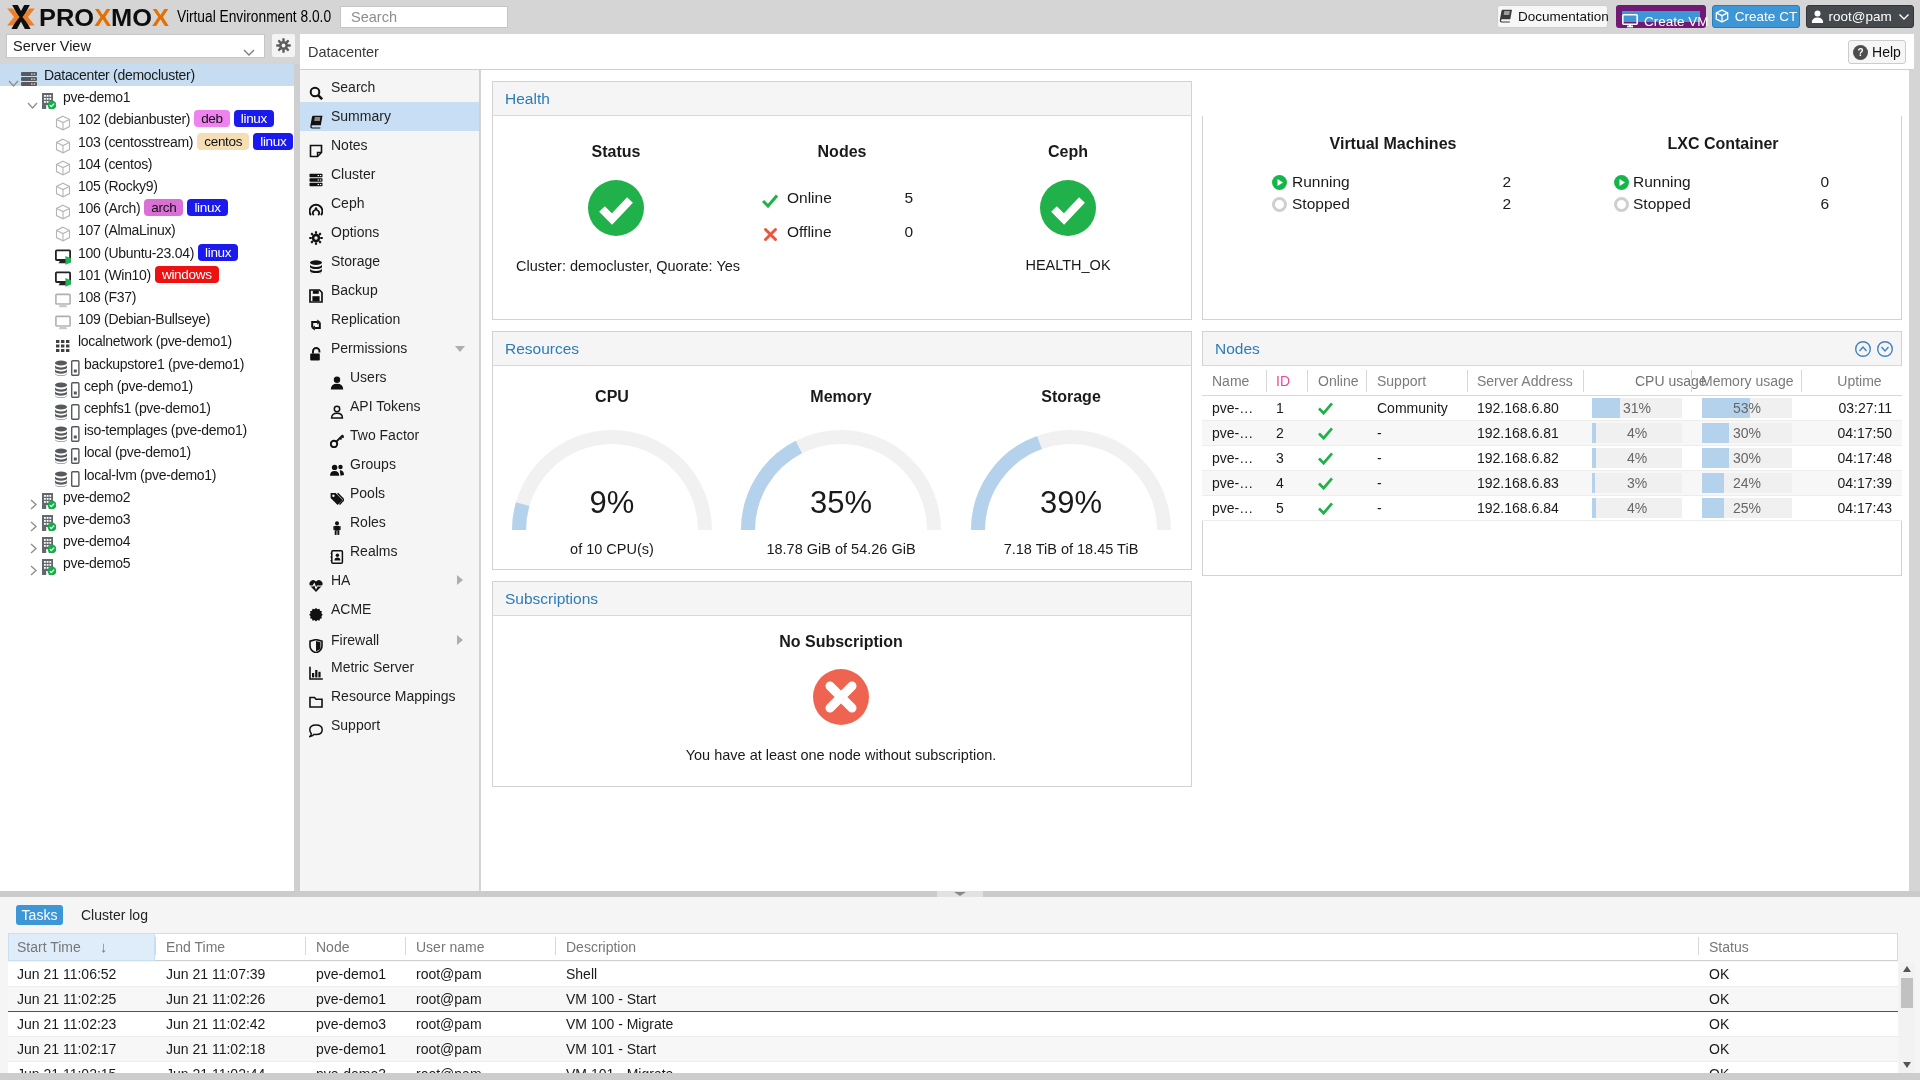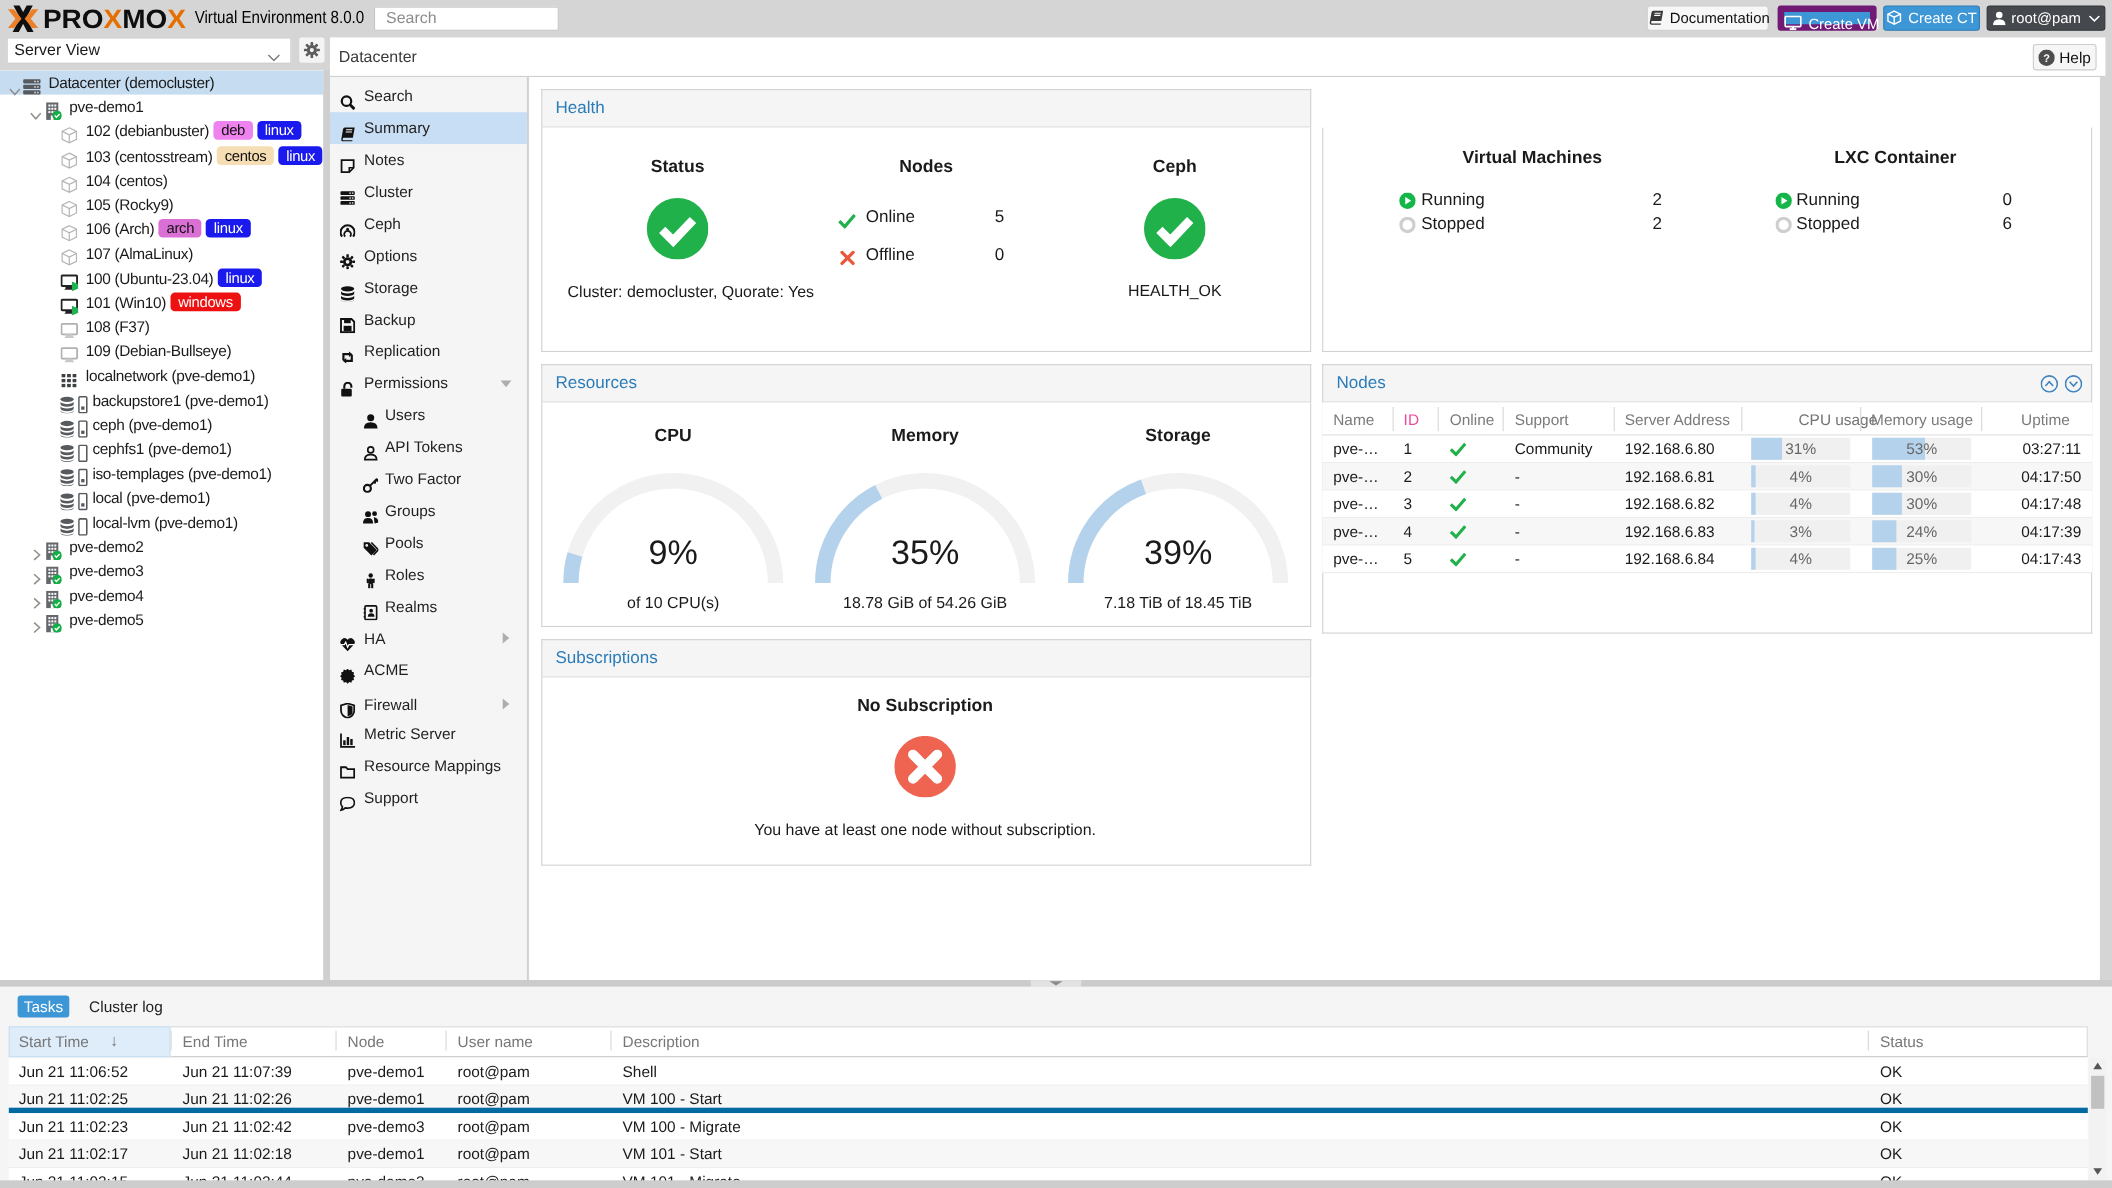--- a/index.html
+++ b/index.html
@@ -805,21 +805,21 @@
       <div style="position:absolute;left:555px;top:40px;width:1px;height:18px;background:#d8d8d8;"></div>
       <div style="position:absolute;left:1698px;top:40px;width:1px;height:18px;background:#d8d8d8;"></div>
       <div style="position:absolute;left:8px;top:65px;width:1890px;height:25px;background:#fff;border-bottom:1px solid #ededed;">
         <div style="position:absolute;left:9px;top:0;height:24px;line-height:24px;">Jun 21 11:06:52</div>
         <div style="position:absolute;left:158px;top:0;height:24px;line-height:24px;">Jun 21 11:07:39</div>
         <div style="position:absolute;left:308px;top:0;height:24px;line-height:24px;">pve-demo1</div>
         <div style="position:absolute;left:408px;top:0;height:24px;line-height:24px;">root@pam</div>
         <div style="position:absolute;left:558px;top:0;height:24px;line-height:24px;">Shell</div>
         <div style="position:absolute;left:1701px;top:0;height:24px;line-height:24px;">OK</div>
       </div>
-      <div style="position:absolute;left:8px;top:90px;width:1890px;height:25px;background:#f7f7f7;border-bottom:5px solid #0369a1;">
+      <div style="position:absolute;left:8px;top:90px;width:1890px;height:25px;background:#f7f7f7;border-bottom:1px solid #0369a1;">
         <div style="position:absolute;left:9px;top:0;height:24px;line-height:24px;">Jun 21 11:02:25</div>
         <div style="position:absolute;left:158px;top:0;height:24px;line-height:24px;">Jun 21 11:02:26</div>
         <div style="position:absolute;left:308px;top:0;height:24px;line-height:24px;">pve-demo1</div>
         <div style="position:absolute;left:408px;top:0;height:24px;line-height:24px;">root@pam</div>
         <div style="position:absolute;left:558px;top:0;height:24px;line-height:24px;">VM 100 - Start</div>
         <div style="position:absolute;left:1701px;top:0;height:24px;line-height:24px;">OK</div>
       </div>
       <div style="position:absolute;left:8px;top:115px;width:1890px;height:25px;background:#fff;border-bottom:1px solid #ededed;">
         <div style="position:absolute;left:9px;top:0;height:24px;line-height:24px;">Jun 21 11:02:23</div>
         <div style="position:absolute;left:158px;top:0;height:24px;line-height:24px;">Jun 21 11:02:42</div>

